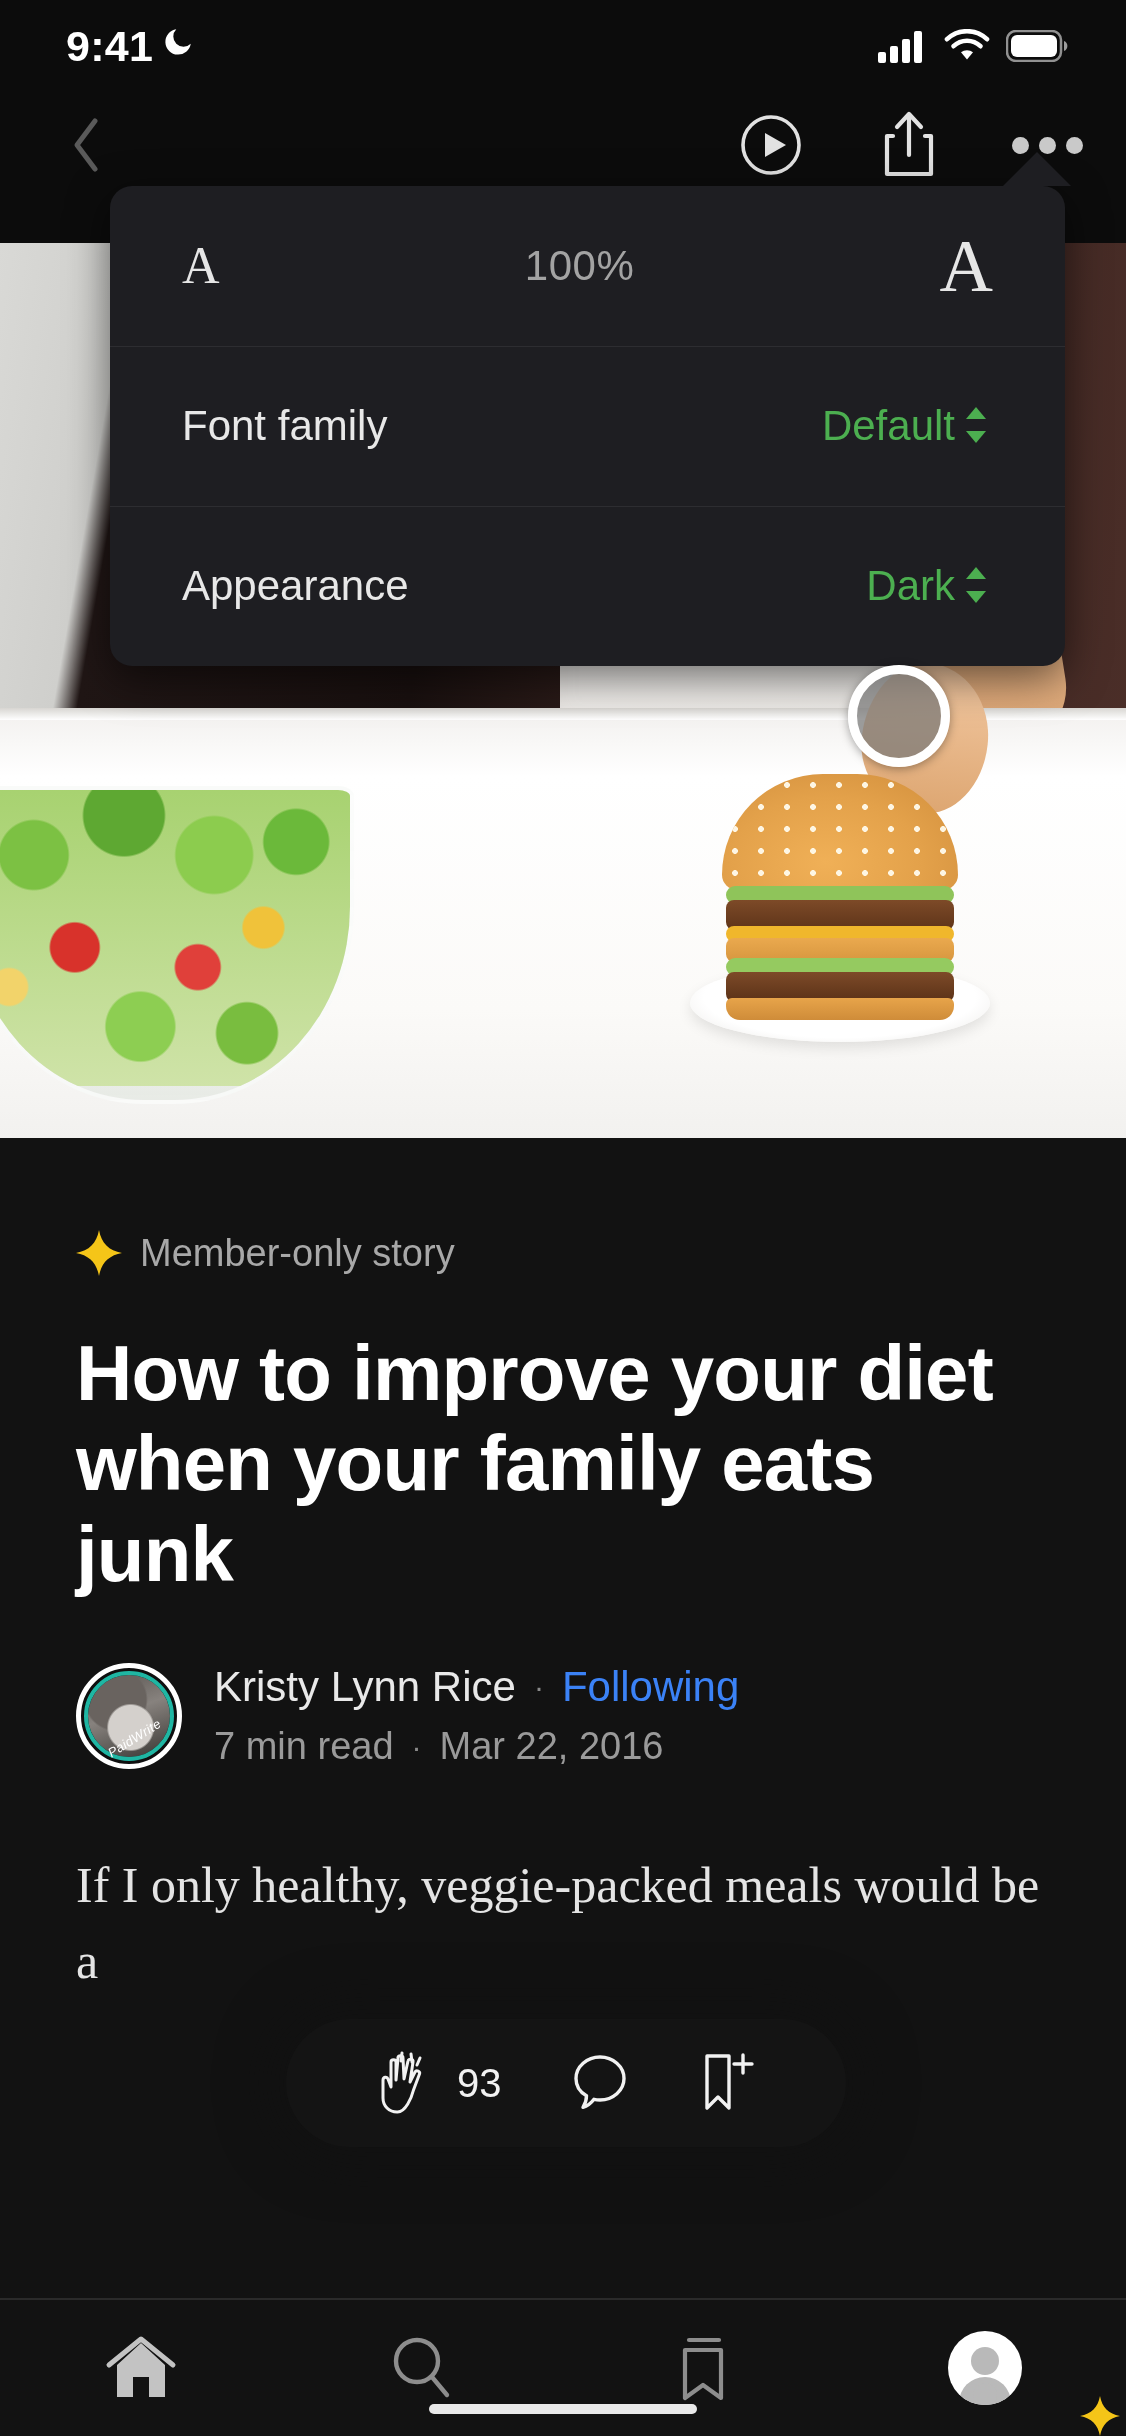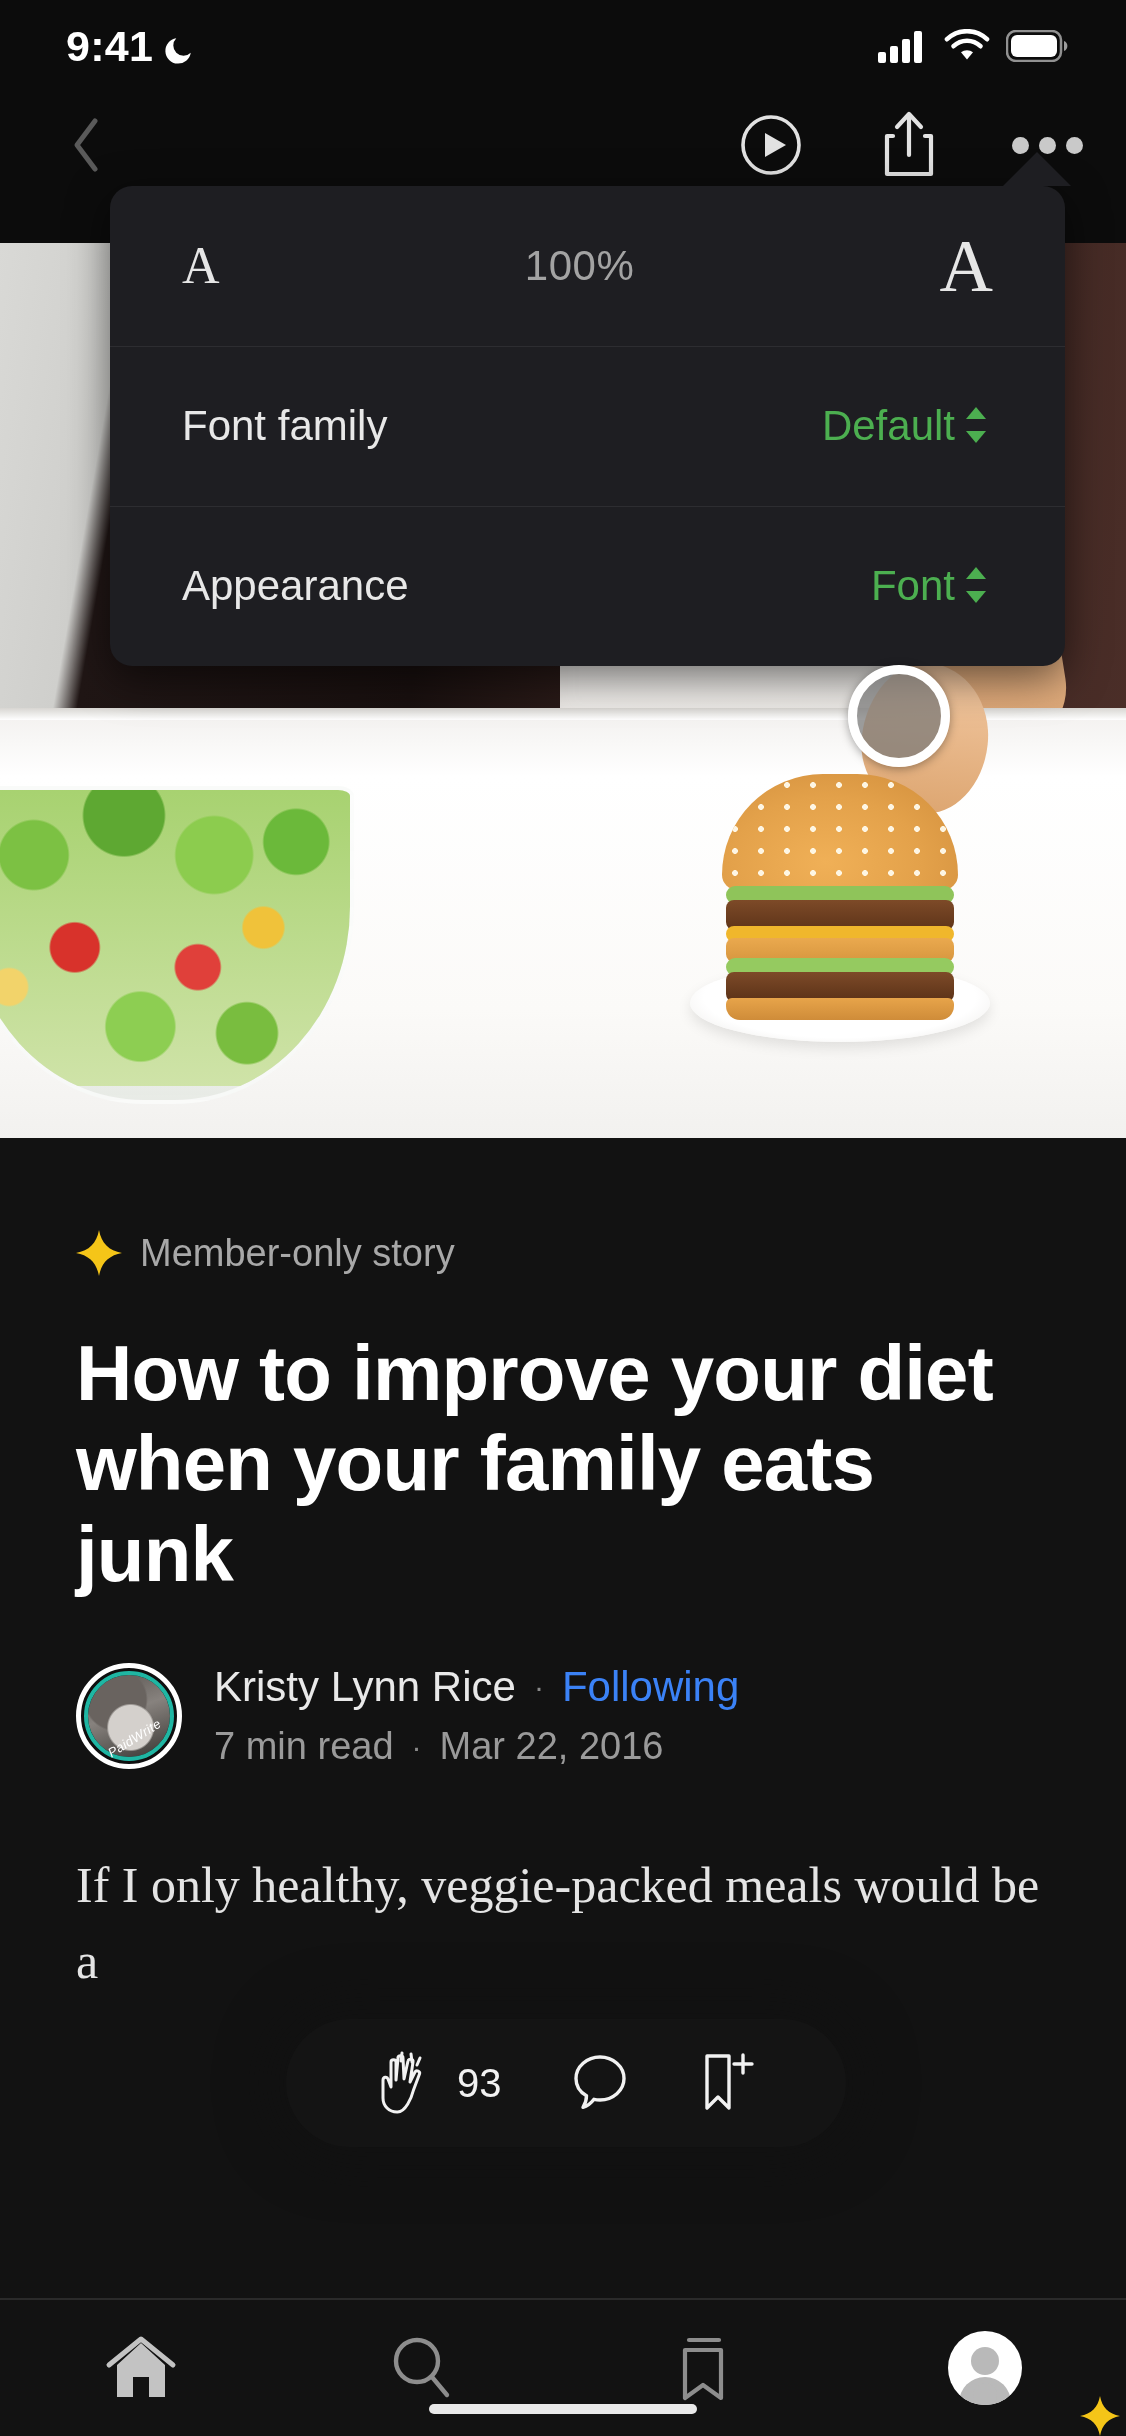--- a/index.html
+++ b/index.html
@@ -28,21 +28,21 @@
     width: 1126px;
     height: 92px;
     display: flex;
     align-items: center;
     justify-content: space-between;
     padding: 0 58px 0 66px;
     z-index: 60;
   }
   .status-left {
     display: flex;
-    align-items: flex-end;
+    align-items: flex-start;
     gap: 8px;
   }
   .status-time {
     color: #ffffff;
     font-size: 43px;
     font-weight: 600;
     letter-spacing: 0.3px;
     line-height: 1;
   }
   .moon-icon { display: block; }
@@ -678,21 +678,21 @@
         <svg class="stepper-icon" width="34" height="46" viewBox="0 0 34 46">
           <path d="M17 5l10 12H7z" fill="#4caf50"></path>
           <path d="M17 41L7 29h20z" fill="#4caf50"></path>
         </svg>
       </span>
     </div>
 
     <div class="pop-row">
       <span class="pop-label">Appearance</span>
       <span class="pop-value-wrap">
-        <span class="pop-value">Font</span>
+        <span class="pop-value">Dark</span>
         <svg class="stepper-icon" width="34" height="46" viewBox="0 0 34 46">
           <path d="M17 5l10 12H7z" fill="#4caf50"></path>
           <path d="M17 41L7 29h20z" fill="#4caf50"></path>
         </svg>
       </span>
     </div>
 
   </div>
 
   <div class="touch-cursor"></div>

